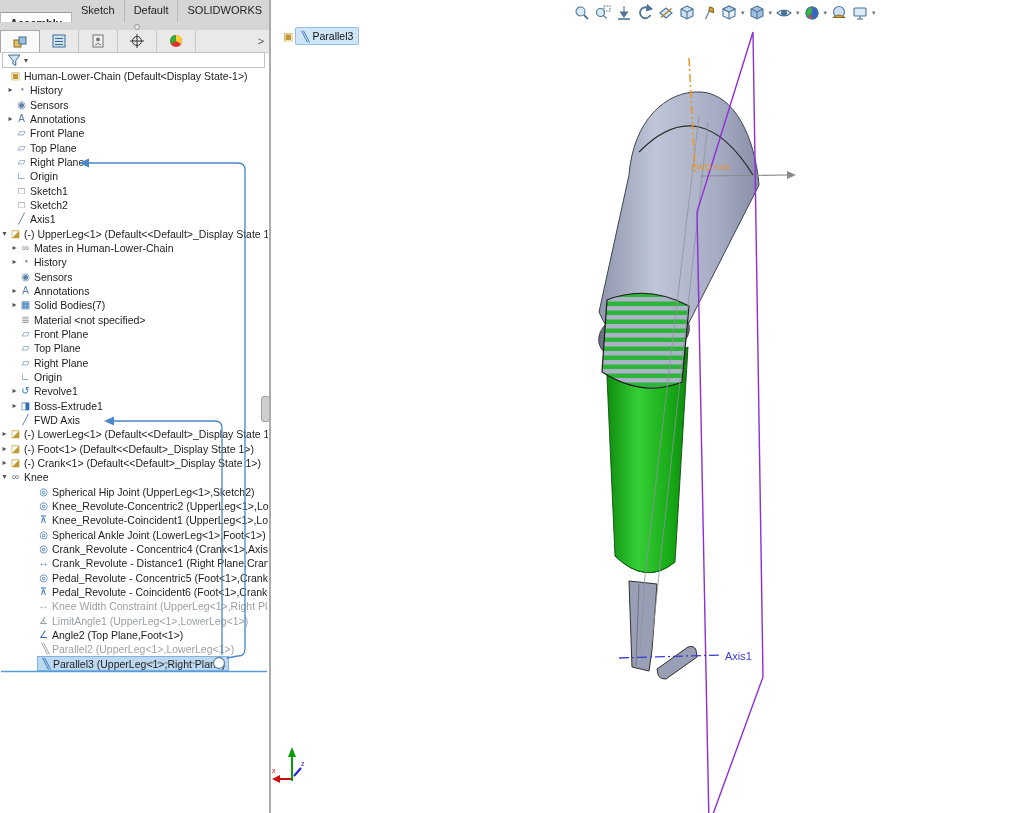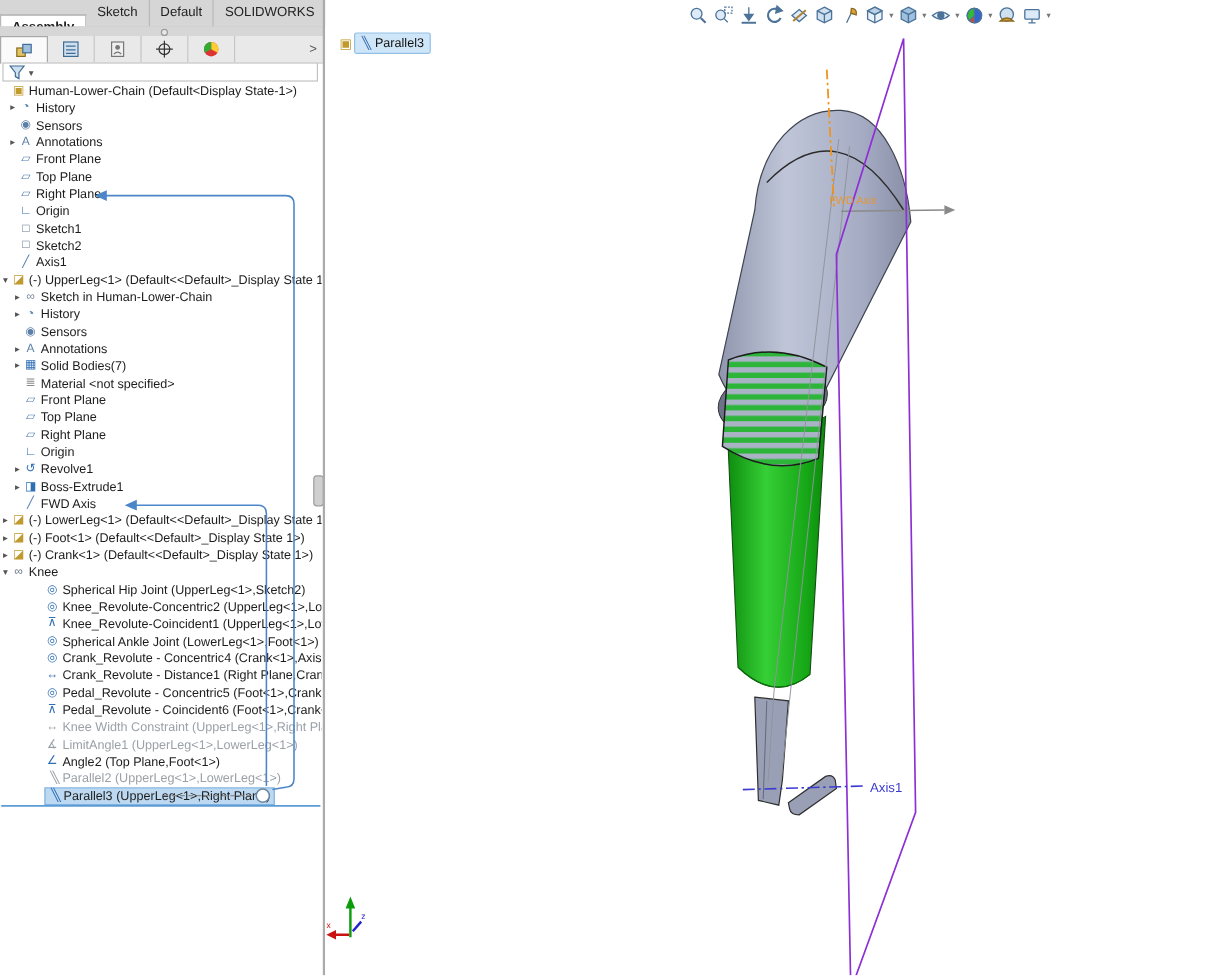--- a/index.html
+++ b/index.html
@@ -186,21 +186,21 @@
         <span class="arrowcell">▾</span>
         <span class="wrap">
           <span class="tico" style="color: rgb(192, 154, 46);">◪</span>
           <span class="tlabel">(-) UpperLeg&lt;1&gt; (Default&lt;&lt;Default&gt;_Display State 1&gt;)</span>
         </span>
       </div>
       <div class="trow" style="padding-left: 10px;">
         <span class="arrowcell">▸</span>
         <span class="wrap">
           <span class="tico" style="color: rgb(122, 138, 160);">∞</span>
-          <span class="tlabel">Sketch in Human-Lower-Chain</span>
+          <span class="tlabel">Mates in Human-Lower-Chain</span>
         </span>
       </div>
       <div class="trow" style="padding-left: 10px;">
         <span class="arrowcell">▸</span>
         <span class="wrap">
           <span class="tico" style="color: rgb(91, 127, 166);">◔</span>
           <span class="tlabel">History</span>
         </span>
       </div>
       <div class="trow" style="padding-left: 10px;">

